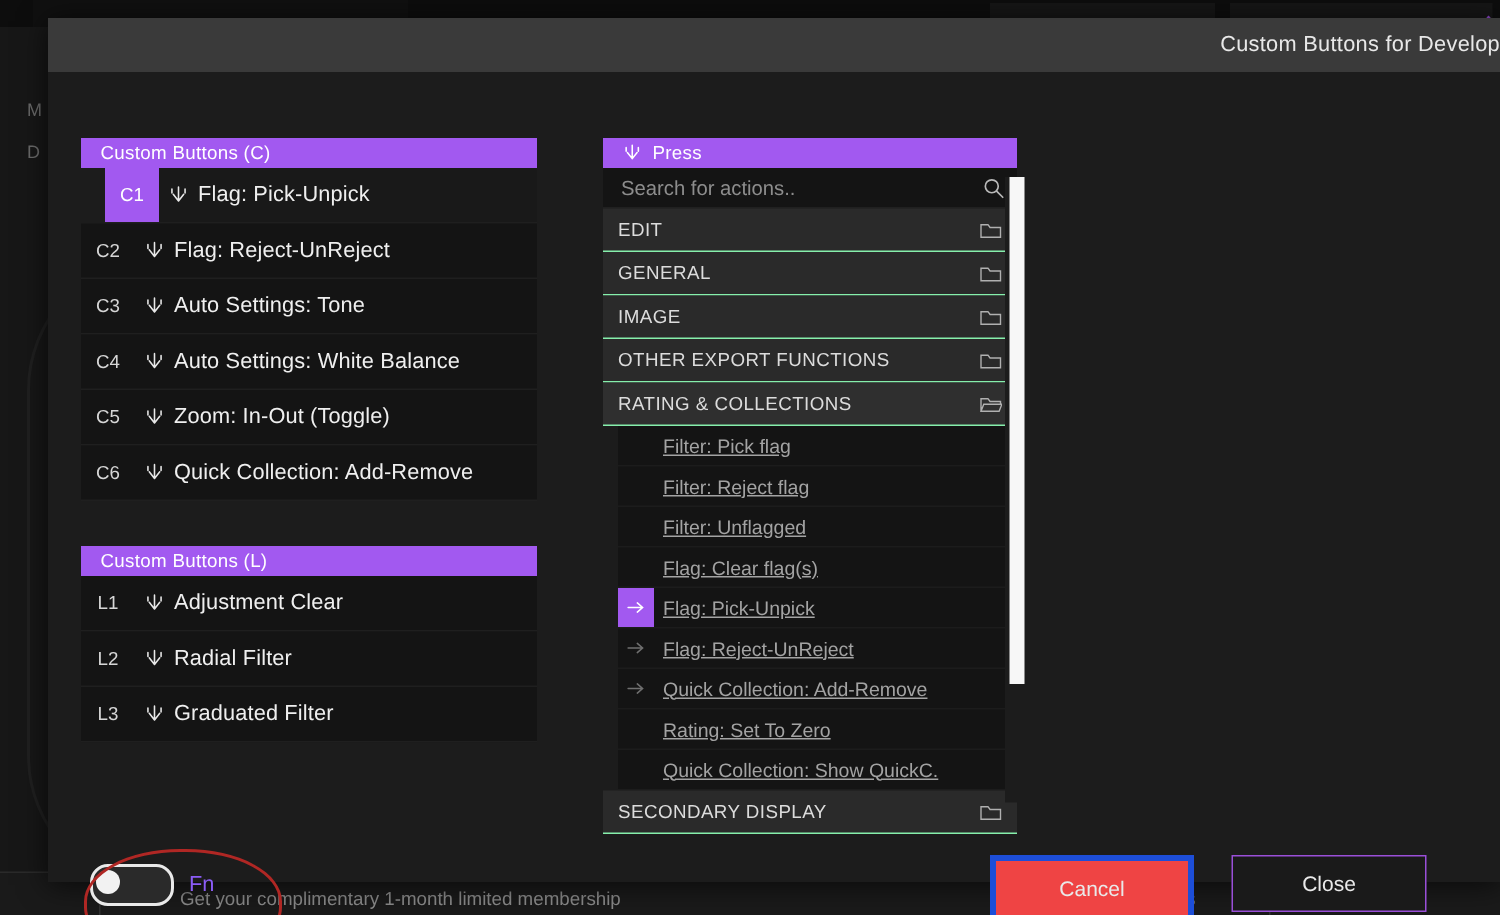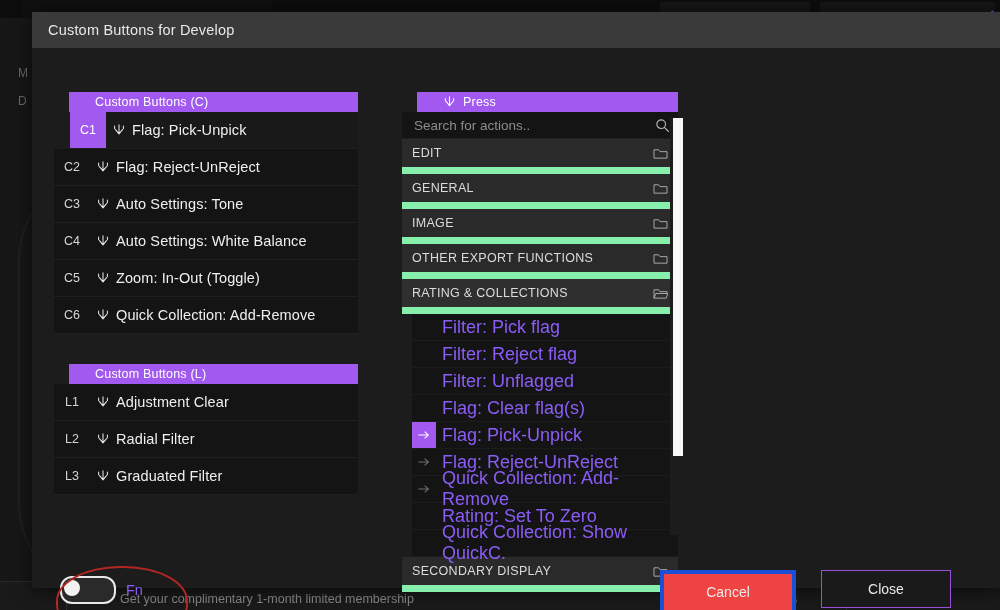--- a/index.html
+++ b/index.html
@@ -27,30 +27,30 @@
 
   
   #watermark{position:absolute;right:8px;bottom:26px;display:flex;align-items:center;gap:7px;opacity:.92;}
   #watermark .wm-text{color:#f2f2f2;font-size:21px;letter-spacing:1px;font-family:"DejaVu Sans", sans-serif;}
 
   
   #dialog{
     position:absolute;left:32px;top:12px;width:968px;height:576px;
     background:#1c1c1c;box-shadow:0 2px 18px rgba(0,0,0,.65);
   }
-  #titlebar{height:36px;background:#3a3a3a;display:flex;align-items:center;padding:0 0 0 16px;}
+  #titlebar{height:36px;background:#3a3a3a;display:flex;align-items:center;padding:0 0 0 16px;justify-content:flex-end;}
   #titlebar .title{color:#e8e8e8;font-size:14.5px;letter-spacing:.2px;}
 
   #body{position:relative;height:540px;background:#1c1c1c;}
 
   
   .sec-head{
     background:#a259f0;color:#ffffff;font-size:12.5px;
-    height:20px;line-height:20px;padding:0 0 0 26px;letter-spacing:.2px;
-    display:flex;align-items:center;gap:7px;margin-left:15px;
+    height:20px;line-height:20px;padding:0 0 0 13px;letter-spacing:.2px;
+    display:flex;align-items:center;gap:7px;
   }
 
   
   #leftcol{position:absolute;left:22px;top:44px;width:304px;}
   .cb-list{background:#1c1c1c;}
   .cb-row{
     display:flex;align-items:center;height:36px;
     background:#141414;border-bottom:1px solid #1f1f1f;
   }
   .cb-row.sel{background:#191919;margin-left:16px;}
@@ -71,33 +71,33 @@
   }
   #searchrow input{
     flex:1;background:transparent;border:none;outline:none;
     color:#c2410c;font-size:13.5px;font-family:"Liberation Sans", sans-serif;
   }
   #searchrow input::placeholder{color:#8d8d8d;}
 
   #actionlist{position:relative;}
   .cat-row{
     height:28px;display:flex;align-items:center;justify-content:space-between;
-    padding:0 10px 0 10px;background:#2a2a2a;border-bottom:7px solid #86efac;text-align:center;
+    padding:0 10px 0 10px;background:#2a2a2a;border-bottom:1px solid #86efac;text-align:center;
   }
   .cat-row.open{background:#2f2f2f;}
   .cat-label{color:#dcdcdc;font-size:12.5px;letter-spacing:.3px;}
   .act-row{
     height:26px;display:flex;align-items:center;background:#141414;
     border-bottom:1px solid #1c1c1c;margin-left:10px;
   }
   .act-badge{
     width:24px;height:26px;flex:0 0 24px;display:flex;align-items:center;justify-content:center;
   }
   .act-badge.on{background:#a259f0;}
-  .act-label{color:#8b5cf6;font-size:18px;padding-left:6px;}
+  .act-label{color:#a3a3a3;font-size:13px;padding-left:6px;text-decoration:underline;}
 
   #scrollbar{position:absolute;left:268px;top:0;width:14px;background:#1c1c1c;}
   #scrollthumb{position:absolute;left:271px;width:10px;background:#f7f7f7;}
 
   
   .btn{
     position:absolute;height:36px;display:flex;align-items:center;justify-content:center;
     font-size:14px;color:#e9e9e9;cursor:pointer;
   }
   #cancelBtn{left:628px;top:522px;width:128px;background:#ef4444;border:4px solid #1d4ed8;}

